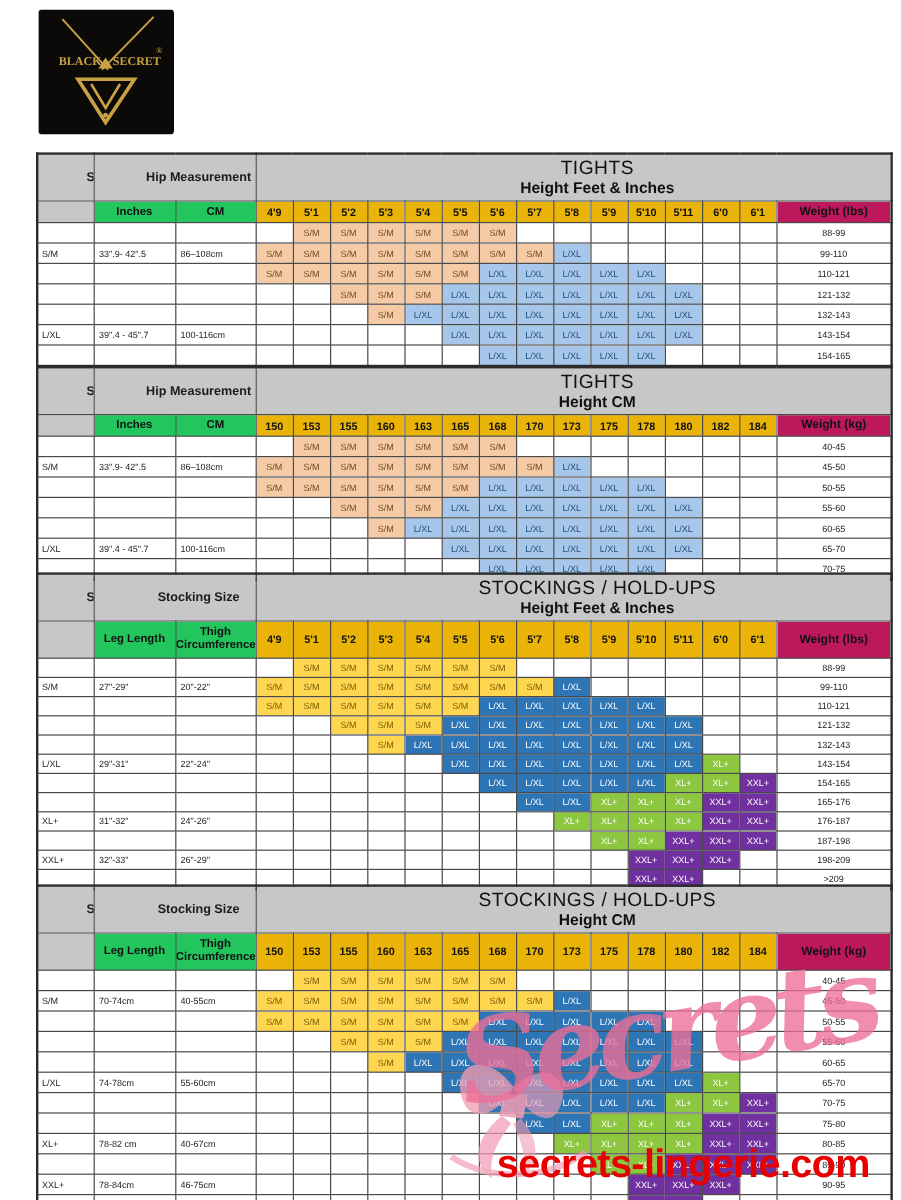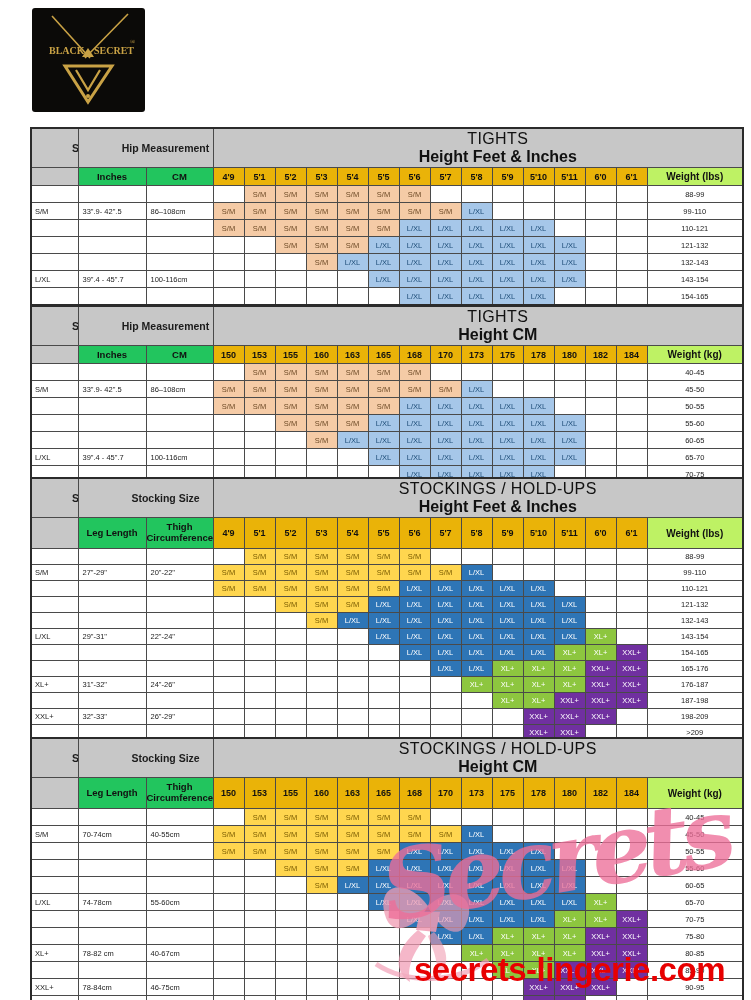--- a/index.html
+++ b/index.html
@@ -15,26 +15,26 @@
         vertical-align:middle;overflow:hidden;white-space:nowrap;font-family:"Liberation Sans",sans-serif;}
   col.c1{width:47px}col.c2{width:68px}col.c3{width:67px}col.ch{width:31px}col.cw{width:auto}
   .hdr1 th{height:38px;background:var(--header-bg,#c7c7c7);padding-left:40px;}
   .t1 .hdr2 th,.t2 .hdr2 th{height:17px}
   .t3 .hdr2 th,.t4 .hdr2 th{height:30px}
   .t1 tbody td,.t2 tbody td,.t4 tbody td{height:16px}
   .t3 tbody td{height:15px}
   .corner,.group{font-size:10.5px;font-weight:bold;color:#1c1c1c;}
   .titleCell{background:var(--header-bg,#c7c7c7);}
   .t-title{font-size:16px;font-weight:normal;color:#111;letter-spacing:.4px;line-height:1.1;}
-  .t-sub{font-size:16px;font-weight:bold;color:#111;line-height:1.1;}
+  .t-sub{font-size:13px;font-weight:bold;color:#111;line-height:1.1;}
   .blankh{background:var(--header-bg,#c7c7c7);}
   .subh{background:#22c55e;font-size:9.5px;font-weight:bold;text-align:left;padding-left:4px;color:#111;}
   .t3 .subh,.t4 .subh{white-space:normal;line-height:1.15;}
   .hh{background:#eab308;font-size:9px;font-weight:bold;color:#111;}
-  .wh{background:#bef264;font-size:10px;font-weight:bold;color:#111;}
+  .wh{background:#be185d;font-size:10px;font-weight:bold;color:#111;}
   .sheet tbody td{font-size:7.5px;color:#222;background:#fff;}
   td.sizec{background:var(--header-bg,#c7c7c7);font-size:8.5px;text-align:left;padding-left:3px;color:#1c1c1c;}
   td.mcell{font-size:9px;text-align:left;padding-left:4px;color:#1c1c1c;}
   td.wcell{font-size:9px;color:#1c1c1c;}
   .pal-tights .sm{background:var(--tights-sm-bg,#f5cba6);color:var(--tights-sm-text,#6d4a26);}
   .pal-tights .lxl{background:var(--tights-lxl-bg,#a6c7e9);color:var(--tights-lxl-text,#1f4e79);}
   .pal-stock .sm{background:var(--stock-sm-bg,#ffd64f);color:var(--stock-sm-text,#7a5c00);}
   .pal-stock .lxl{background:var(--stock-lxl-bg,#2e75b6);color:#fff;}
   .pal-stock .xl{background:var(--xl-bg,#8dc63f);color:#fff;}
   .pal-stock .xxl{background:var(--xxl-bg,#7030a0);color:#fff;}

